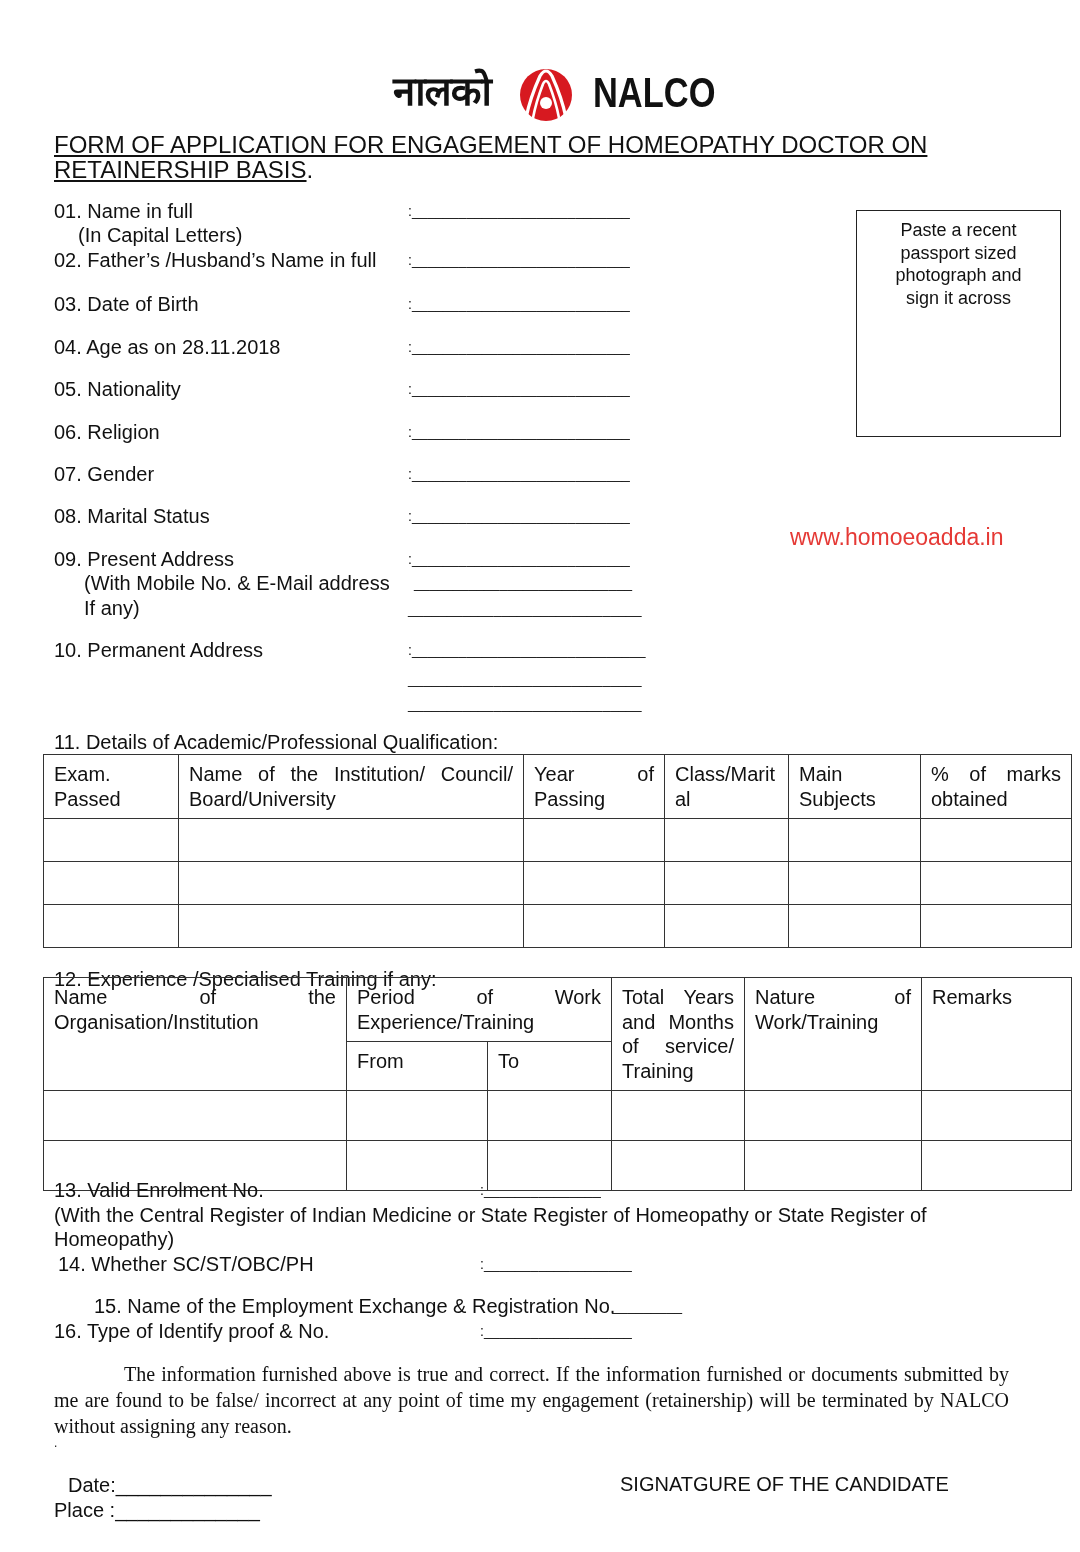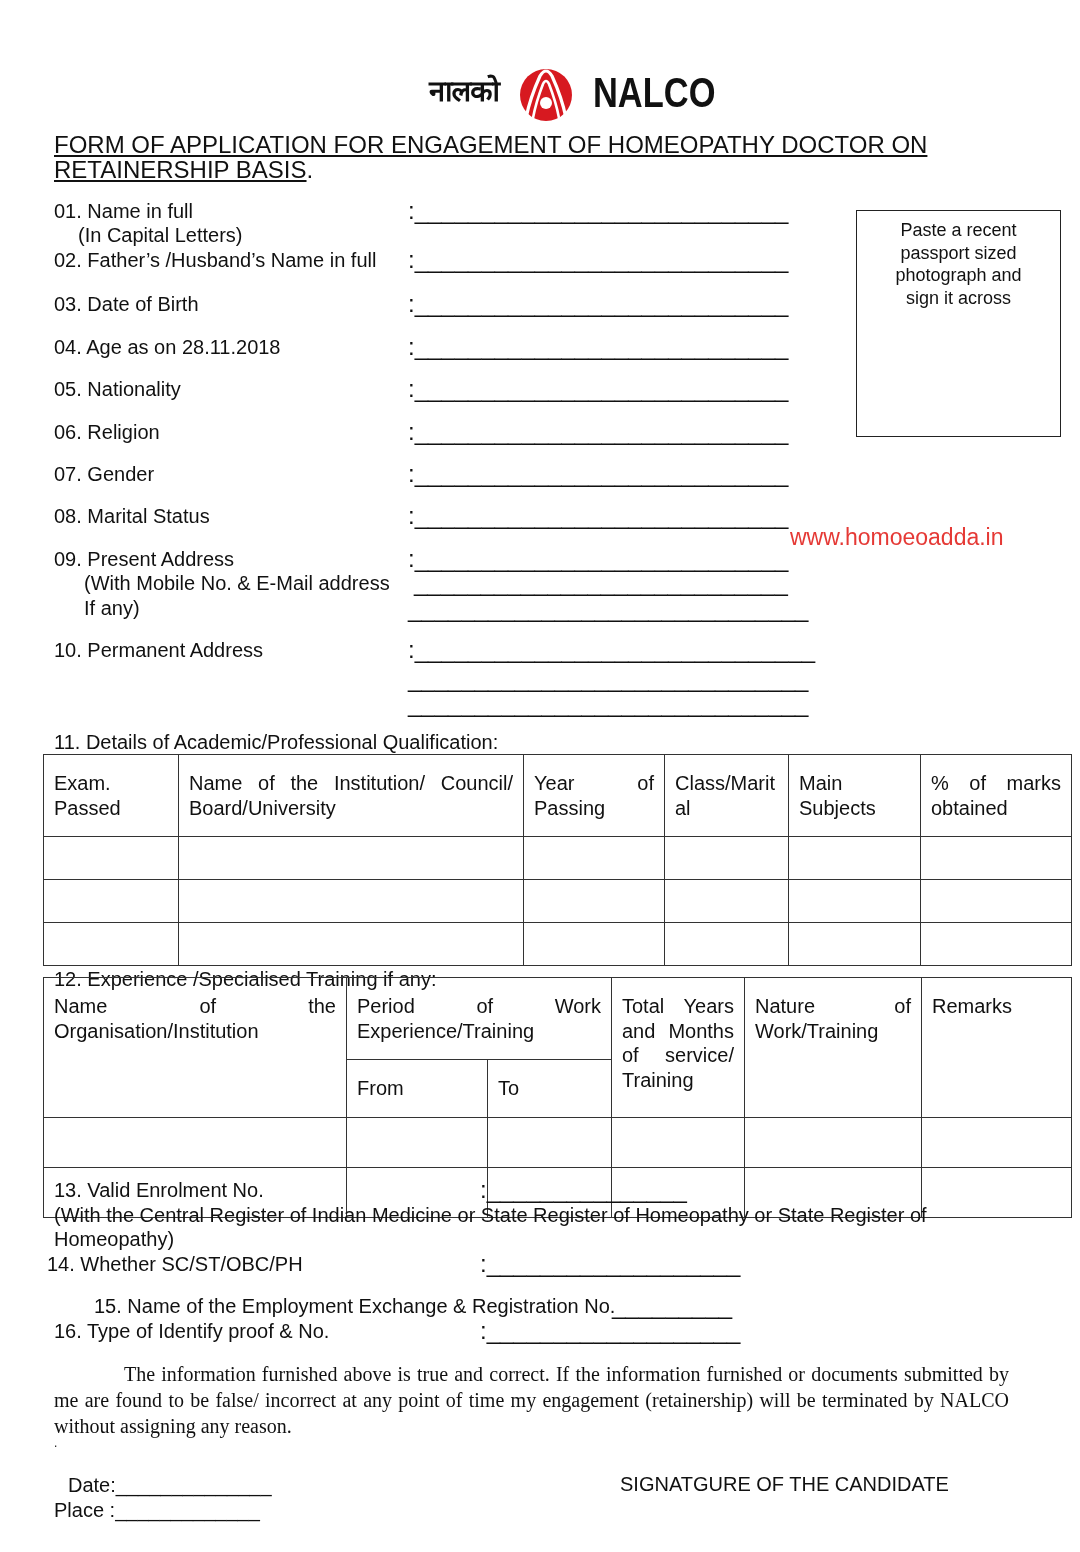--- a/index.html
+++ b/index.html
@@ -1,33 +1,33 @@
 <!DOCTYPE html>
 <html><head>
 <meta charset="utf-8">
 <style>
   html, body { margin: 0; padding: 0; background: #ffffff; }
   body { width: 1080px; height: 1552px; position: relative; overflow: hidden;
          font-family: "Liberation Sans", sans-serif; color: #111; font-size: 20px; }
   .abs { position: absolute; }
   .logo { left: 393px; top: 66px; width: 320px; height: 56px; }
   .logo-hindi { left: 0; top: 0; font-family: "DejaVu Sans", sans-serif; font-weight: bold;
-                font-size: 29px; line-height: 50px; letter-spacing: -1px; margin-left: 36px; }
+                font-size: 40px; line-height: 50px; letter-spacing: -1px; }
   .logo-emblem { left: 123px; top: 2px; width: 60px; height: 54px; }
   .logo-text { left: 200px; top: 2px; font-family: "Liberation Sans", sans-serif; font-weight: bold;
                font-size: 42px; line-height: 50px; transform: scaleX(0.82); transform-origin: left; letter-spacing: 0px; }
   .title { left: 54px; top: 132px; width: 980px; font-size: 24px; line-height: 25px; }
   .title span.u { text-decoration: underline; }
   .label { font-size: 20px; line-height: 24px; white-space: nowrap; }
-  .blank { font-size: 24px; line-height: 24px; white-space: nowrap; letter-spacing: 0; }
+  .blank { font-size: 14px; line-height: 24px; white-space: nowrap; letter-spacing: 0; }
   .photo-box { left: 856px; top: 210px; width: 205px; height: 227px; border: 1.5px solid #222; box-sizing: border-box;
                text-align: center; font-size: 18px; line-height: 22.5px; padding-top: 8px; }
   .watermark { left: 790px; top: 523px; color: #e53935; font-size: 23px; line-height: 28px; }
   table.grid { position: absolute; border-collapse: collapse; table-layout: fixed; }
-  table.grid td { border: 1.5px solid #333; vertical-align: top; padding: 16px 10px; font-size: 20px; line-height: 24.5px; }
+  table.grid td { border: 1.5px solid #333; vertical-align: top; padding: 7px 10px; font-size: 20px; line-height: 24.5px; }
   .just { text-align: justify; text-align-last: justify; }
   .decl { left: 54px; top: 1361px; width: 955px; font-family: "Liberation Serif", serif; font-size: 20px; line-height: 26px;
           text-align: justify; text-indent: 70px; }
   .sig { left: 620px; top: 1473px; font-weight: normal; font-size: 20px; }
 </style>
 </head>
 <body>
 
 <div class="abs logo">
   <div class="abs logo-hindi">नालको</div>
@@ -176,21 +176,21 @@
         <td></td>
         <td></td>
   </tr>
 </tbody>
   </table>
 
 <div class="abs label" style="left:54px;top:1178px;">13. Valid Enrolment No.</div>
 <div class="abs blank" style="left:480px;top:1178px;">:_______________</div>
 <div class="abs label" style="left:54px;top:1203px;width:970px;white-space:normal;">(With the Central Register of Indian Medicine or State Register of Homeopathy or State Register of Homeopathy)</div>
 
-<div class="abs label" style="left:47px;top:1252px;">14. Whether SC/ST/OBC/PH</div>
+<div class="abs label" style="left:58px;top:1252px;">14. Whether SC/ST/OBC/PH</div>
 <div class="abs blank" style="left:480px;top:1252px;">:___________________</div>
 
 <div class="abs label" style="left:54px;top:1294px;margin-left:40px;">15. Name of the Employment Exchange &amp; Registration No.</div>
 <div class="abs blank" style="left:612px;top:1294px;">_________</div>
 
 <div class="abs label" style="left:54px;top:1319px;">16. Type of Identify proof &amp; No.</div>
 <div class="abs blank" style="left:480px;top:1319px;">:___________________</div>
 
 <div class="abs decl">The information furnished above is true and correct. If the information furnished or documents submitted by me are found to be false/ incorrect at any point of time my engagement (retainership) will be terminated by NALCO without assigning any reason.</div>
 <div class="abs" style="left:54px;top:1436px;font-size:12px;">.</div>

